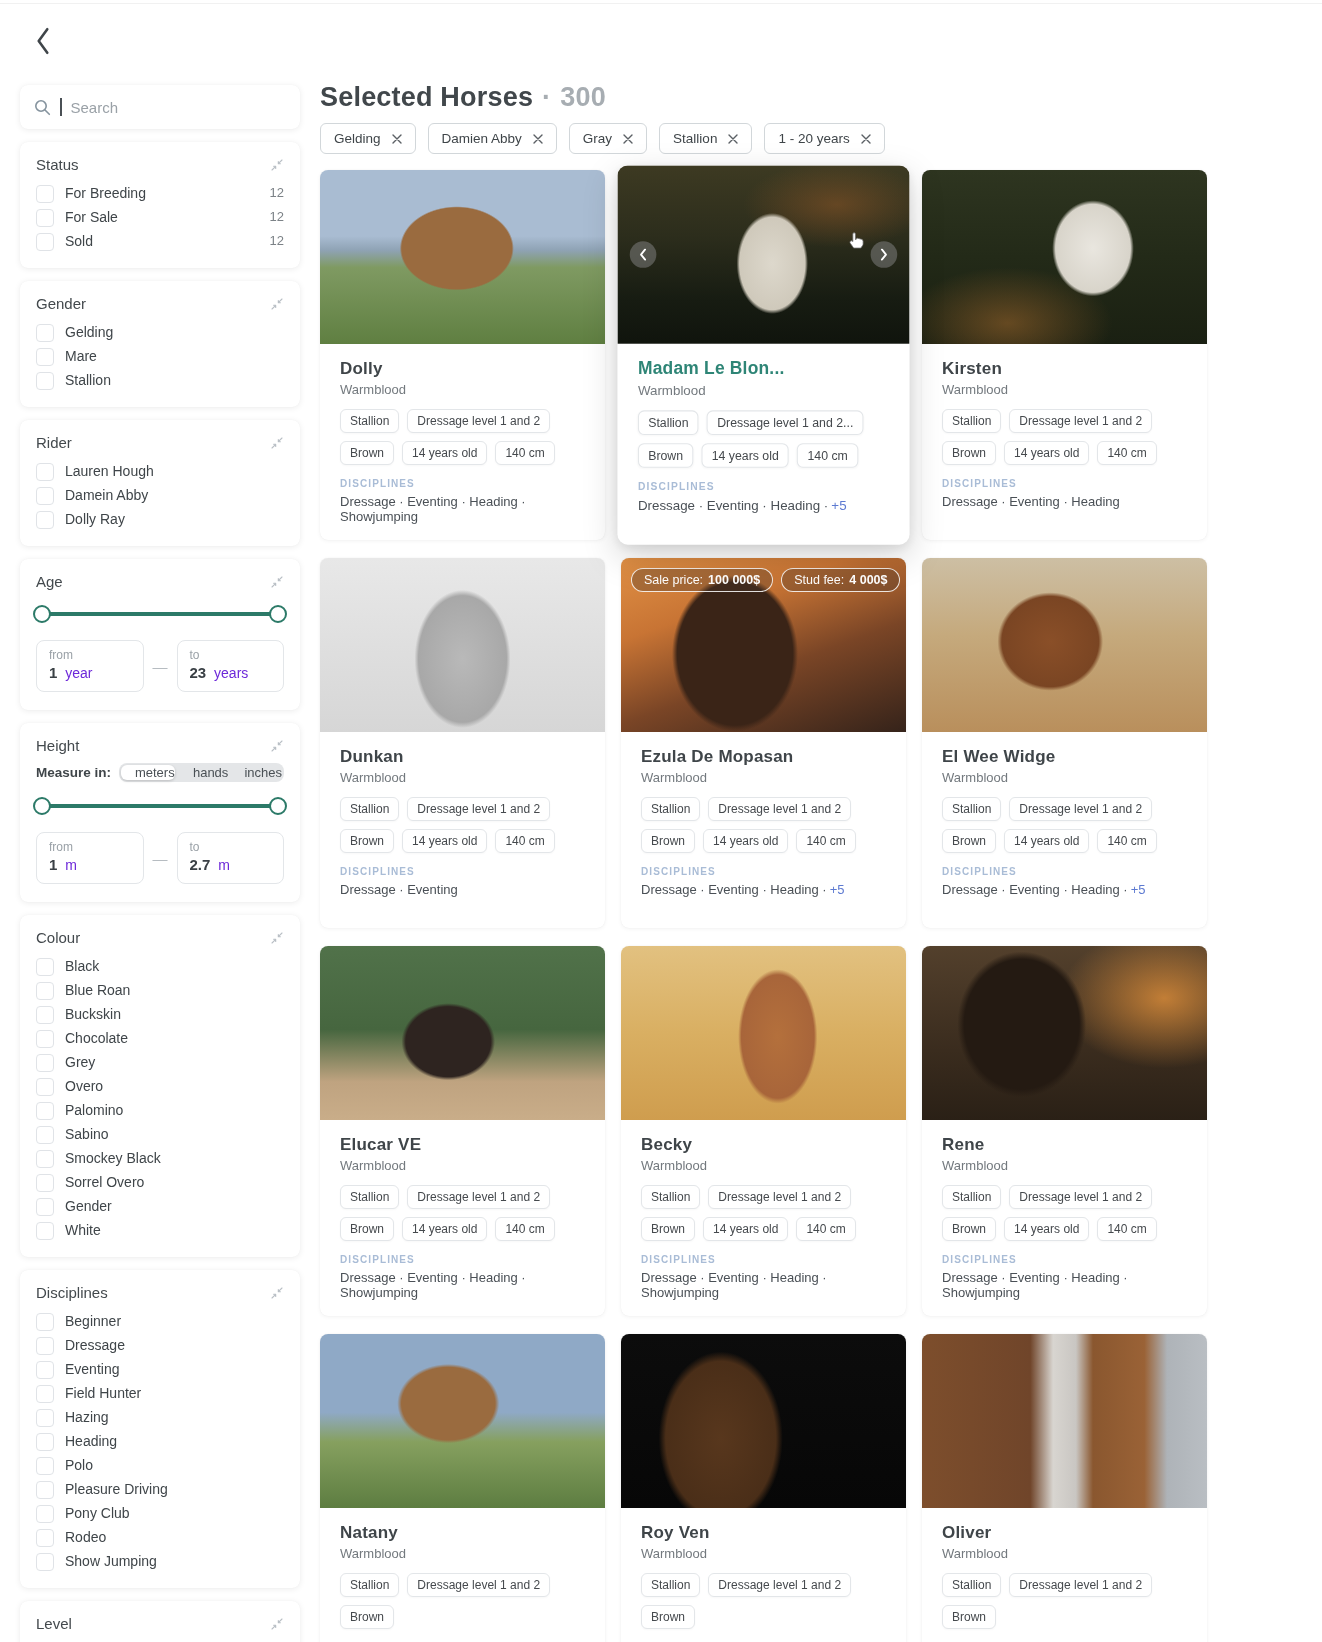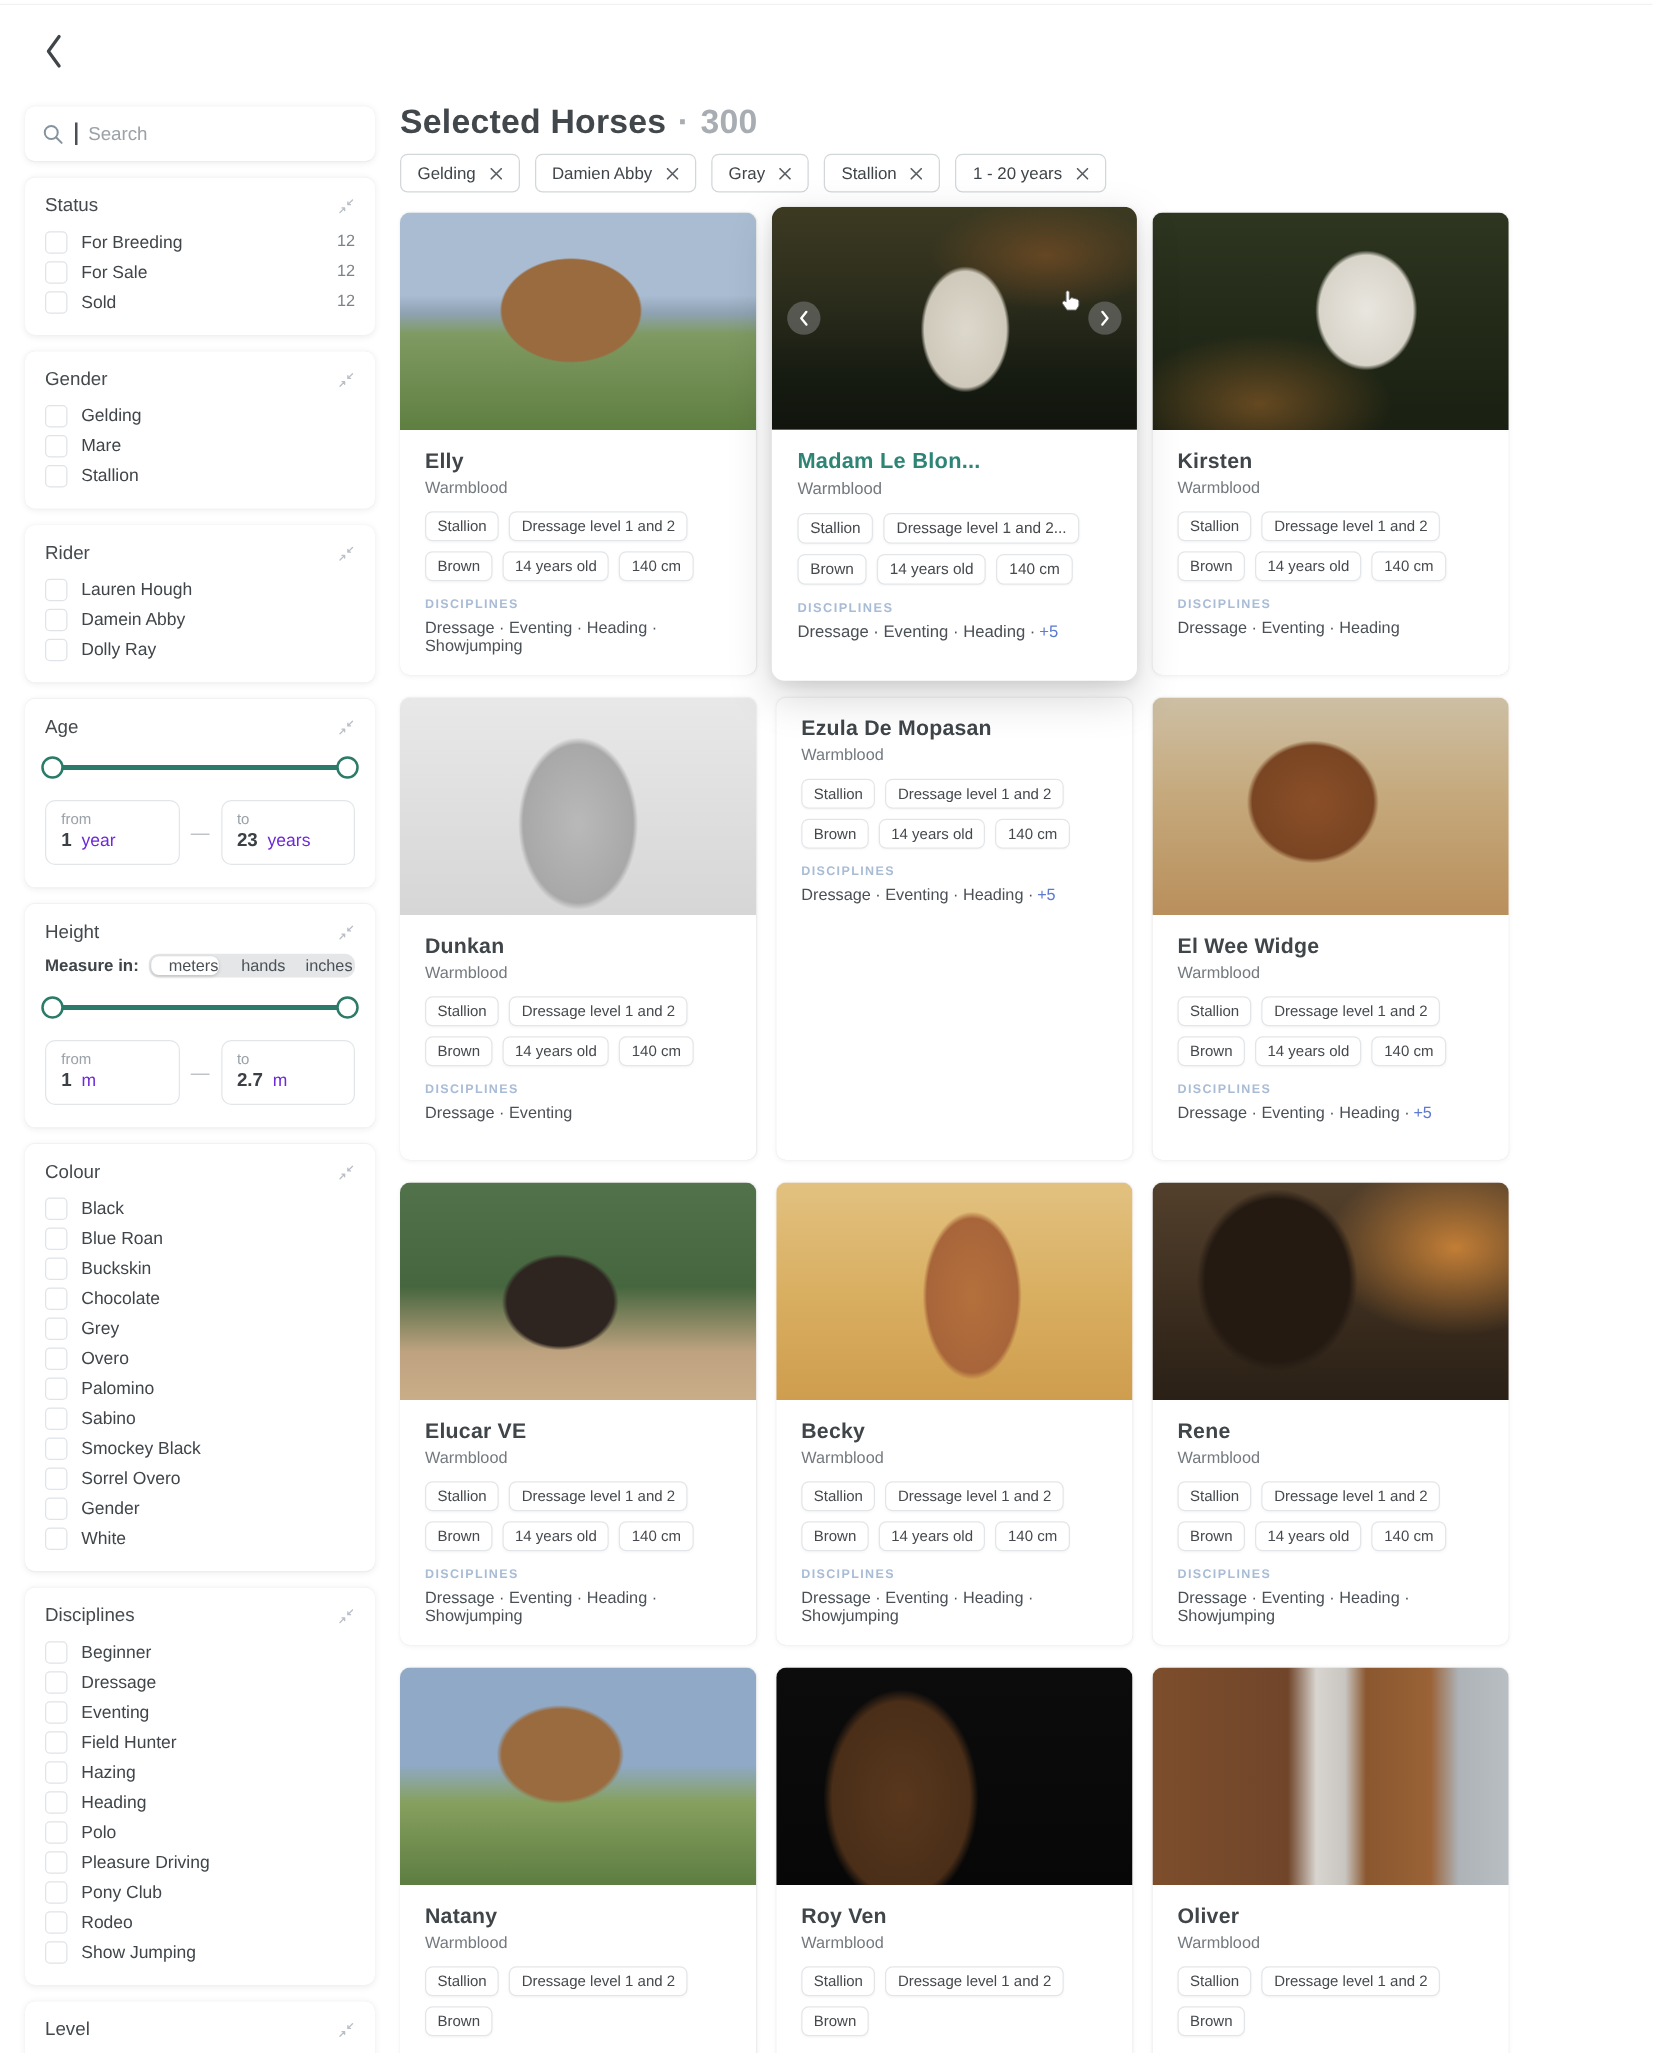--- a/index.html
+++ b/index.html
@@ -422,21 +422,21 @@
     </div>
   <div class="grid" id="grid">
       <article class="hcard">
     <div class="photo" style="background: radial-gradient(95px 70px at 48% 45%, rgb(154, 107, 63) 0%, rgb(154, 107, 63) 58%, rgba(0, 0, 0, 0) 60%), linear-gradient(rgb(169, 188, 210) 0%, rgb(169, 188, 210) 38%, rgb(143, 163, 181) 46%, rgb(127, 154, 98) 56%, rgb(95, 127, 65) 100%);">
       
       
       
       
     </div>
     <div class="hbody">
-      <h3 class="hname">Elly</h3>
+      <h3 class="hname">Dolly</h3>
       <div class="hbreed">Warmblood</div>
       <div class="htags">
             <span class="tag">Stallion</span>
             <span class="tag">Dressage level 1 and 2</span>
             <span class="tag">Brown</span>
             <span class="tag">14 years old</span>
             <span class="tag">140 cm</span>
           </div>
       <div class="dlabel">DISCIPLINES</div>
       <div class="dtext">
@@ -517,20 +517,33 @@
             <span class="tag">14 years old</span>
             <span class="tag">140 cm</span>
           </div>
       <div class="dlabel">DISCIPLINES</div>
       <div class="dtext">
         <span class="dmain">Dressage · Eventing</span>
       </div>
     </div>
   </article>
       <article class="hcard">
+    <div class="photo" style="background: radial-gradient(105px 130px at 40% 55%, rgb(58, 36, 23) 0%, rgb(58, 36, 23) 55%, rgba(0, 0, 0, 0) 60%), linear-gradient(160deg, rgb(224, 144, 69) 0%, rgb(200, 116, 52) 30%, rgb(122, 69, 38) 60%, rgb(53, 35, 26) 100%);">
+      <div class="badges">
+            <span class="badge">
+              <span>Sale price:</span>
+              <b>100 000$</b>
+            </span>
+            <span class="badge">
+              <span>Stud fee:</span>
+              <b>4 000$</b>
+            </span>
+          </div>
+
+    </div>
     <div class="hbody">
       <h3 class="hname">Ezula De Mopasan</h3>
       <div class="hbreed">Warmblood</div>
       <div class="htags">
             <span class="tag">Stallion</span>
             <span class="tag">Dressage level 1 and 2</span>
             <span class="tag">Brown</span>
             <span class="tag">14 years old</span>
             <span class="tag">140 cm</span>
           </div>

